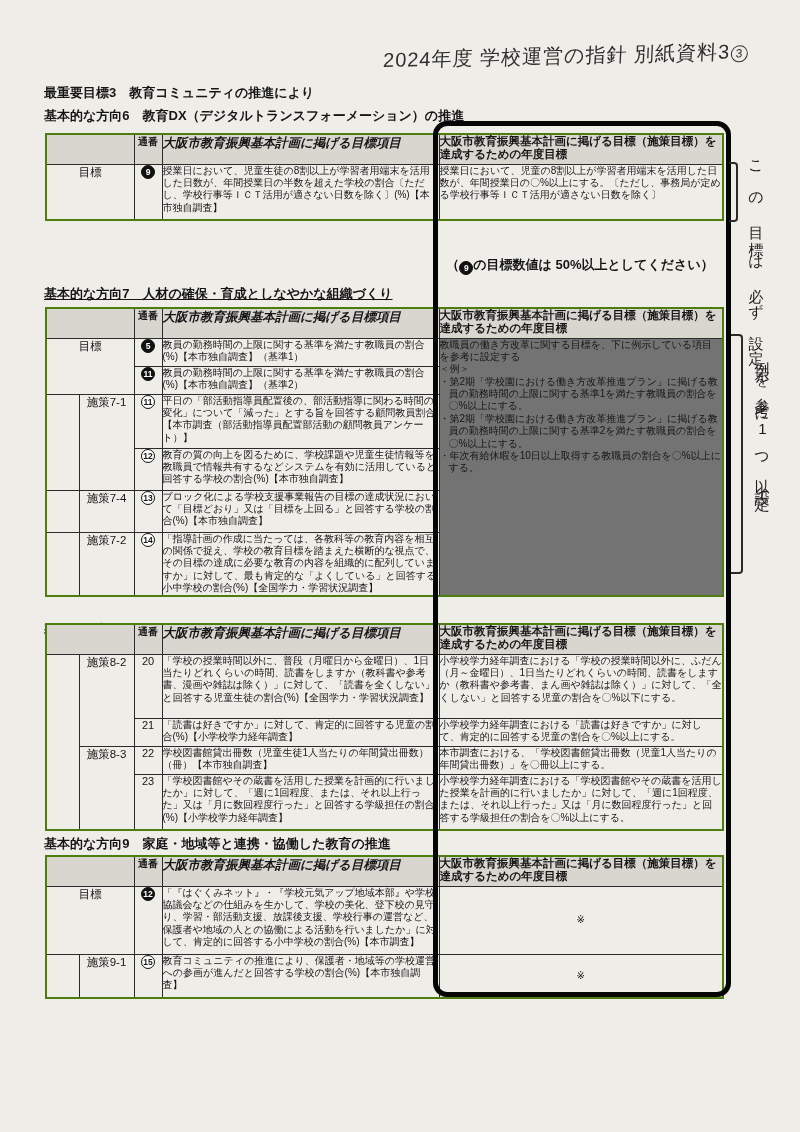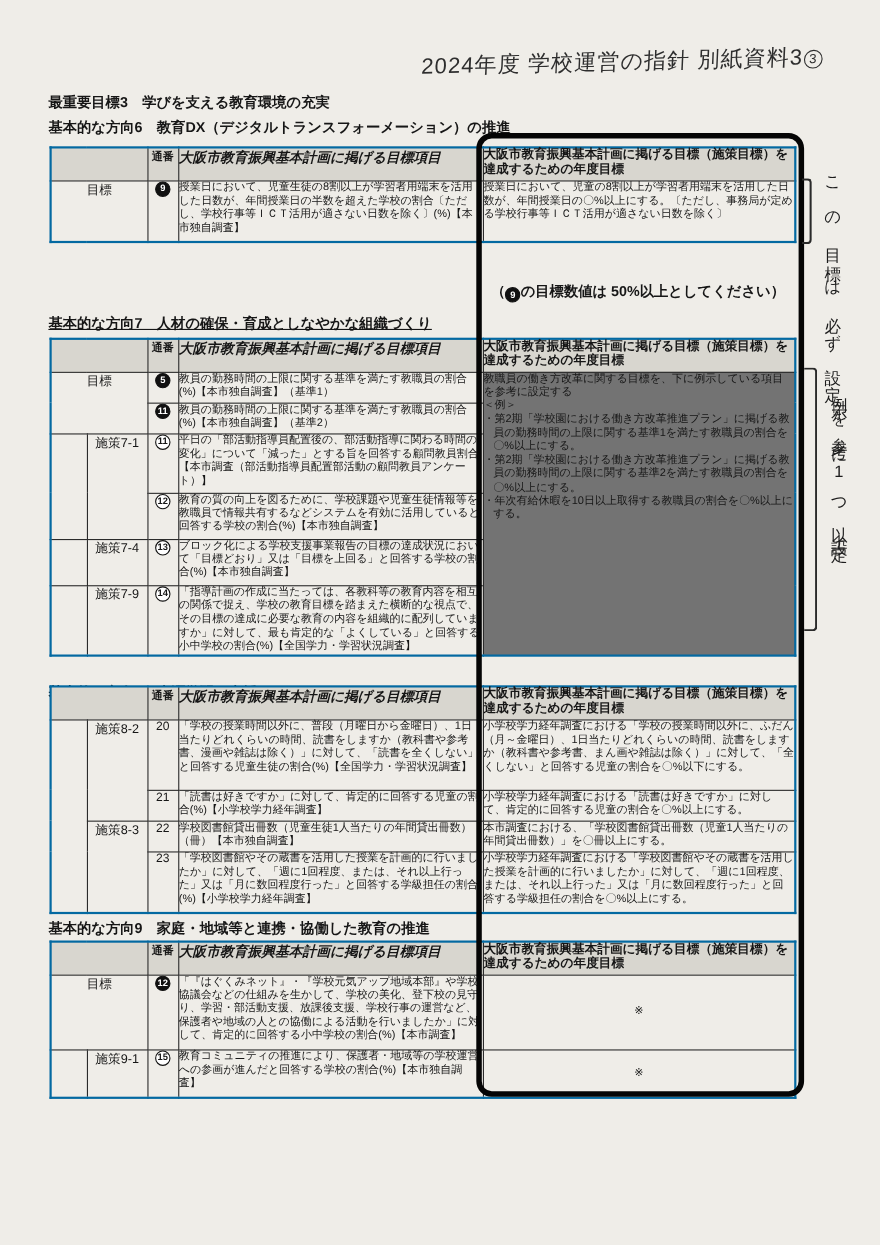--- a/index.html
+++ b/index.html
@@ -16,21 +16,21 @@
   }
   .hand .circ3 {
     display:inline-flex; align-items:center; justify-content:center;
     width:17px; height:17px; border:1.5px solid #2e2e2e; border-radius:50%;
     font-size:12px; margin-left:1px; vertical-align:1px;
   }
   .heading { position:absolute; left:44px; font-size:13px; font-weight:bold; white-space:nowrap; }
 
   table.t { position:absolute; left:45px; border-collapse:collapse; table-layout:fixed; width:677px; }
   table.t th, table.t td { border:1px solid #2b2b2b; vertical-align:top; padding:0; }
-  table.t { border:2px solid #0369a1; }
+  table.t { border:2px solid #4d7c0f; }
   thead th { background:#d8d6cf; vertical-align:middle; }
   .th-blank { background:#d8d6cf; }
   .th-num  { font-size:10px; font-weight:bold; text-align:center; }
   .th-item { font-size:12.5px; font-weight:bold; text-align:left;font-style:italic; }
   .th-tgt  { font-size:11.5px; font-weight:bold; text-align:left; padding:2px 4px; line-height:1.15; }
   .rowlbl  { font-size:11.5px; font-weight:normal; text-align:center; vertical-align:middle; background:transparent; }
   .numcell { text-align:center; vertical-align:middle; font-size:11px; }
   .txt { font-size:10px; line-height:1.24; padding:2px 3px 2px 4px; text-align:left; }
   .txt.center { text-align:center; }
   .gray { background:#737373; }
@@ -67,21 +67,21 @@
   .bk1 { left:729px; top:162px; width:9px; height:60px; }
   .bk2 { left:731px; top:334px; width:12px; height:240px; border-width:2.5px; }
 </style>
 </head>
 <body>
 
 <div class="hand">
   <span>2024年度 学校運営の指針 別紙資料3</span><span class="circ3">3</span>
 </div>
 
-<div class="heading" style="top:84px;">最重要目標3　学びを支える教育環境の充実</div>
+<div class="heading" style="top:84px;">最重要目標3　教育コミュニティの推進により</div>
 <div class="heading" style="top:107px;">基本的な方向6　教育DX（デジタルトランスフォーメーション）の推進</div>
 
 <table class="t" style="top:133px;">
   <colgroup>
       <col style="width:33px;">
       <col style="width:55px;">
       <col style="width:28px;">
       <col style="width:277px;">
       <col style="width:284px;">
     </colgroup>
@@ -153,21 +153,21 @@
       <td class="txt">教育の質の向上を図るために、学校課題や児童生徒情報等を教職員で情報共有するなどシステムを有効に活用していると回答する学校の割合(%)【本市独自調査】</td>
     </tr>
     <tr style="height:42px;">
       <td></td>
       <td class="rowlbl">施策7-4</td>
       <td class="numcell"><span class="circ">13</span></td>
       <td class="txt">ブロック化による学校支援事業報告の目標の達成状況において「目標どおり」又は「目標を上回る」と回答する学校の割合(%)【本市独自調査】</td>
     </tr>
     <tr style="height:64px;">
       <td></td>
-      <td class="rowlbl">施策7-9</td>
+      <td class="rowlbl">施策7-2</td>
       <td class="numcell"><span class="circ">14</span></td>
       <td class="txt">「指導計画の作成に当たっては、各教科等の教育内容を相互の関係で捉え、学校の教育目標を踏まえた横断的な視点で、その目標の達成に必要な教育の内容を組織的に配列していますか」に対して、最も肯定的な「よくしている」と回答する小中学校の割合(%)【全国学力・学習状況調査】</td>
     </tr>
   </tbody>
 </table>
 
 <div class="heading" style="top:601px;margin-top:20px;">基本的な方向8　生涯学習の支援</div>
 
 <table class="t" style="top:623px;">
   <colgroup>

